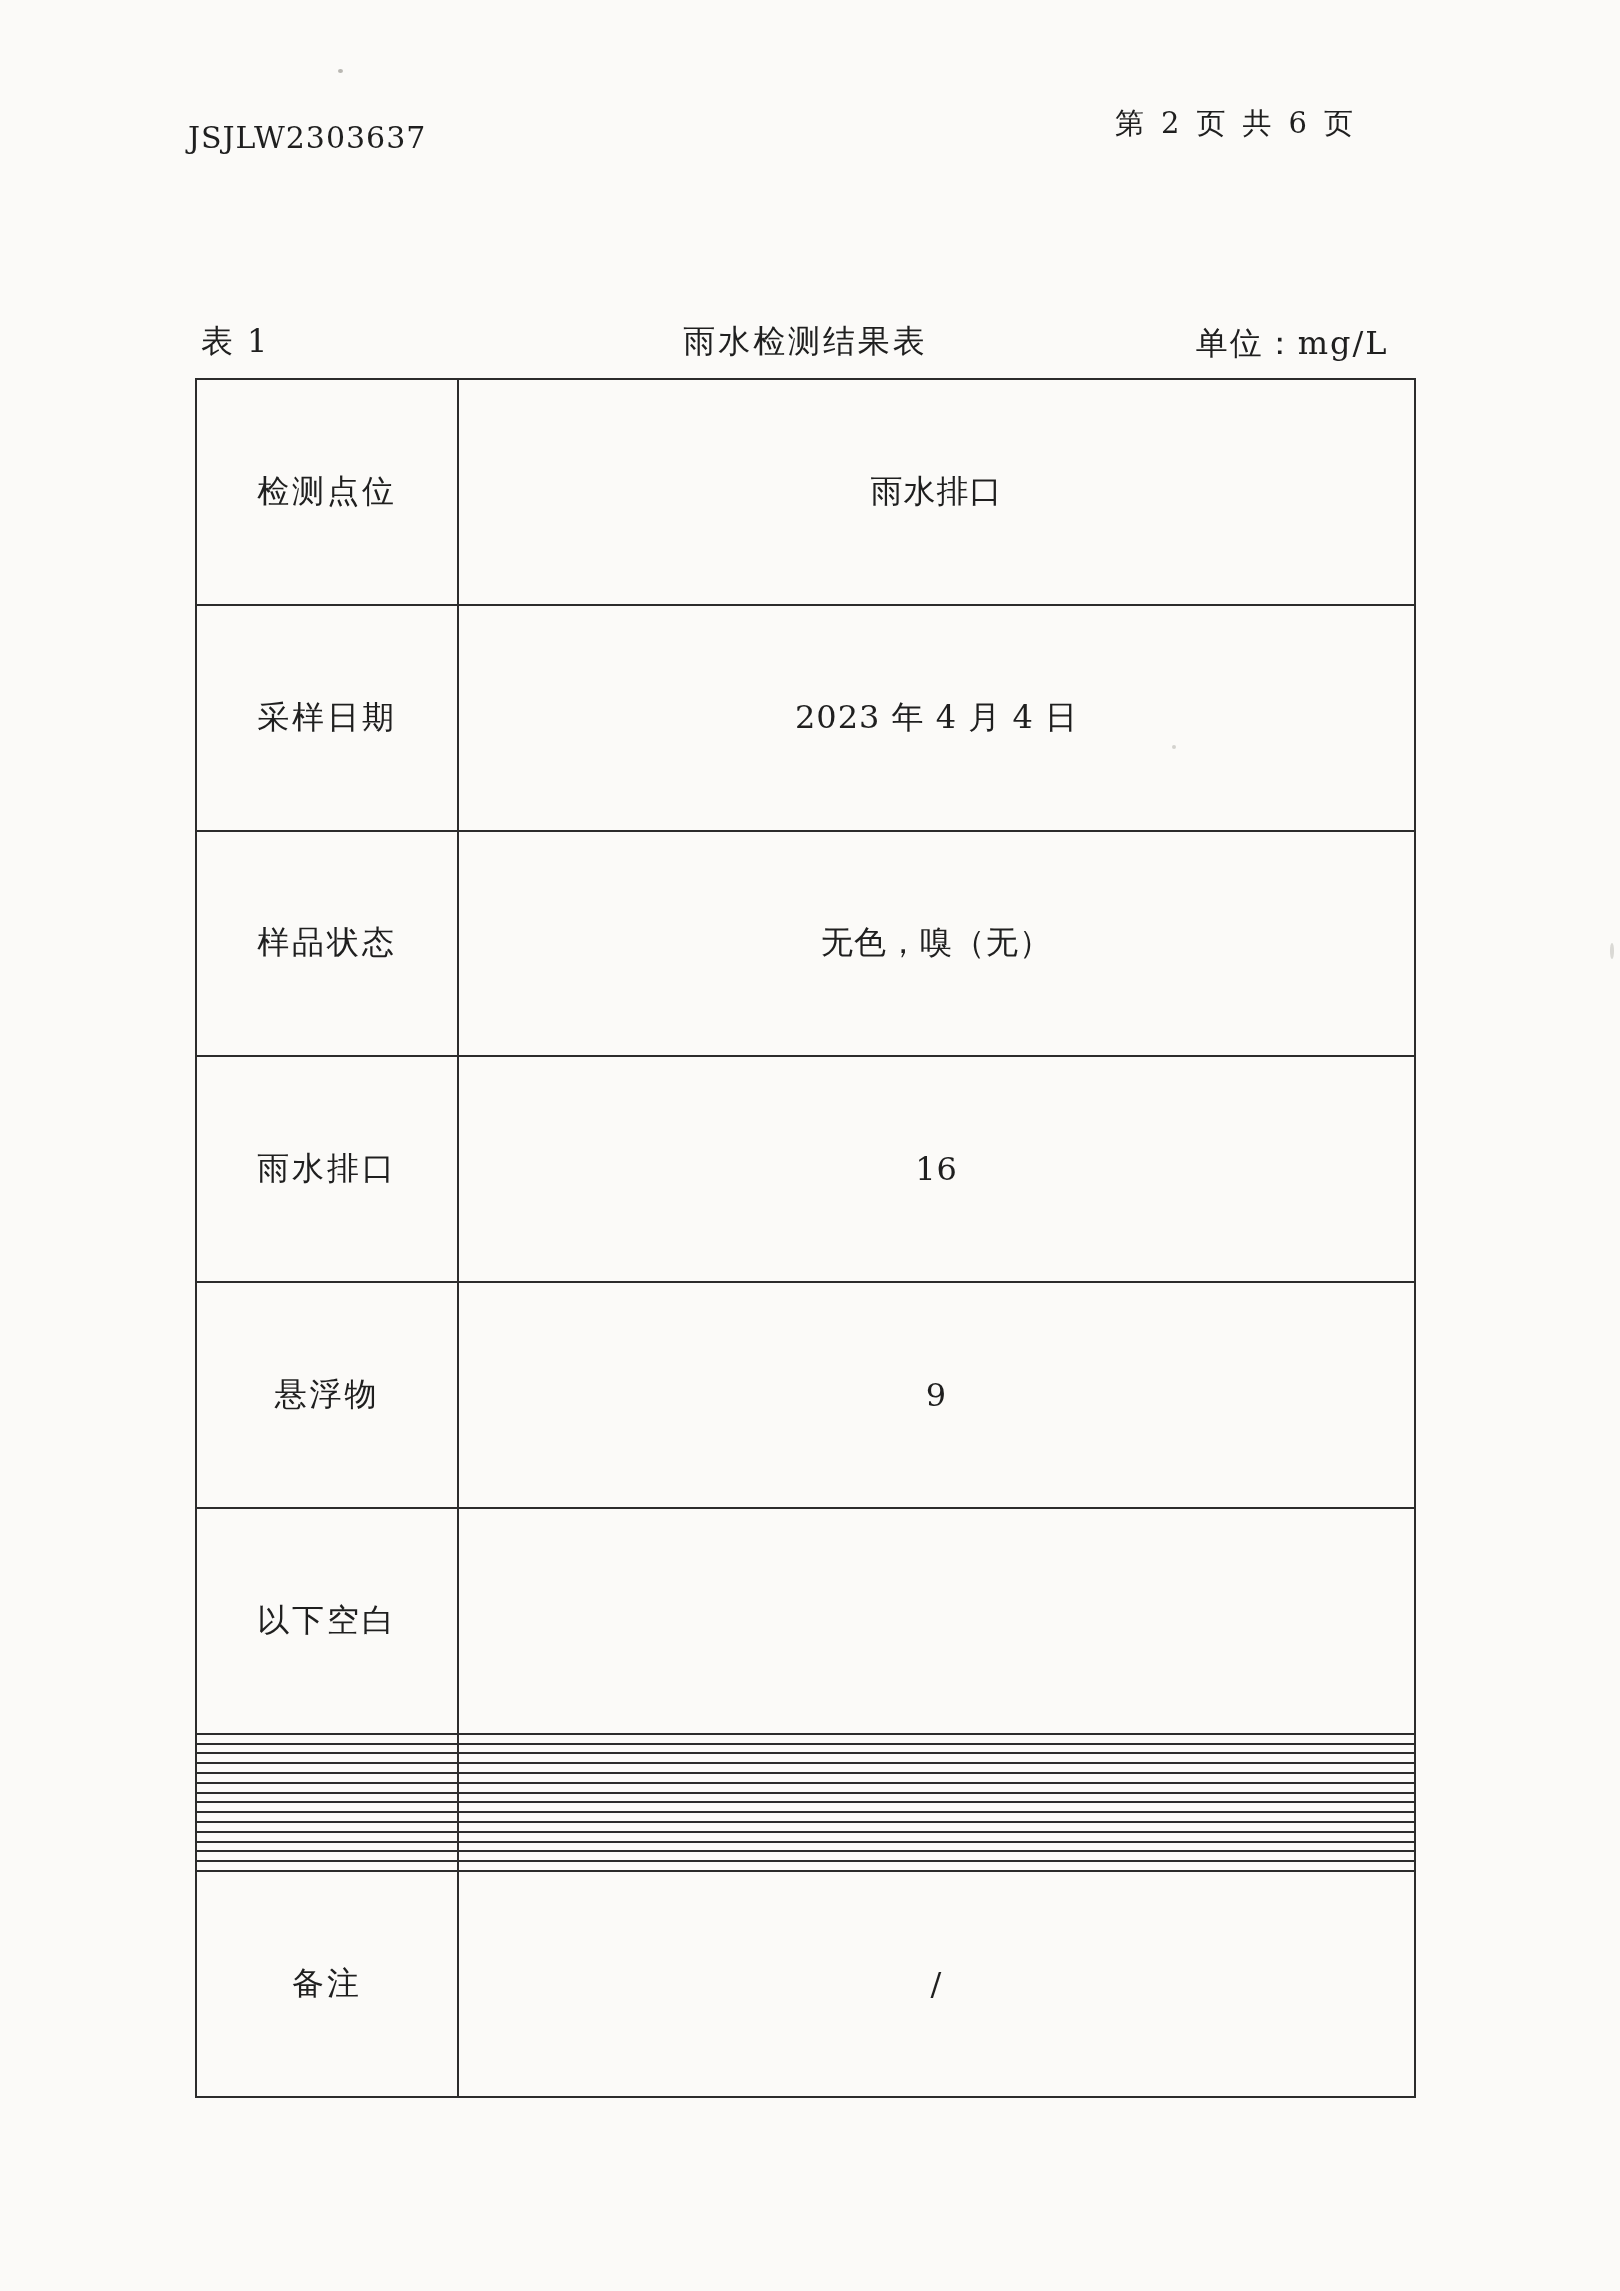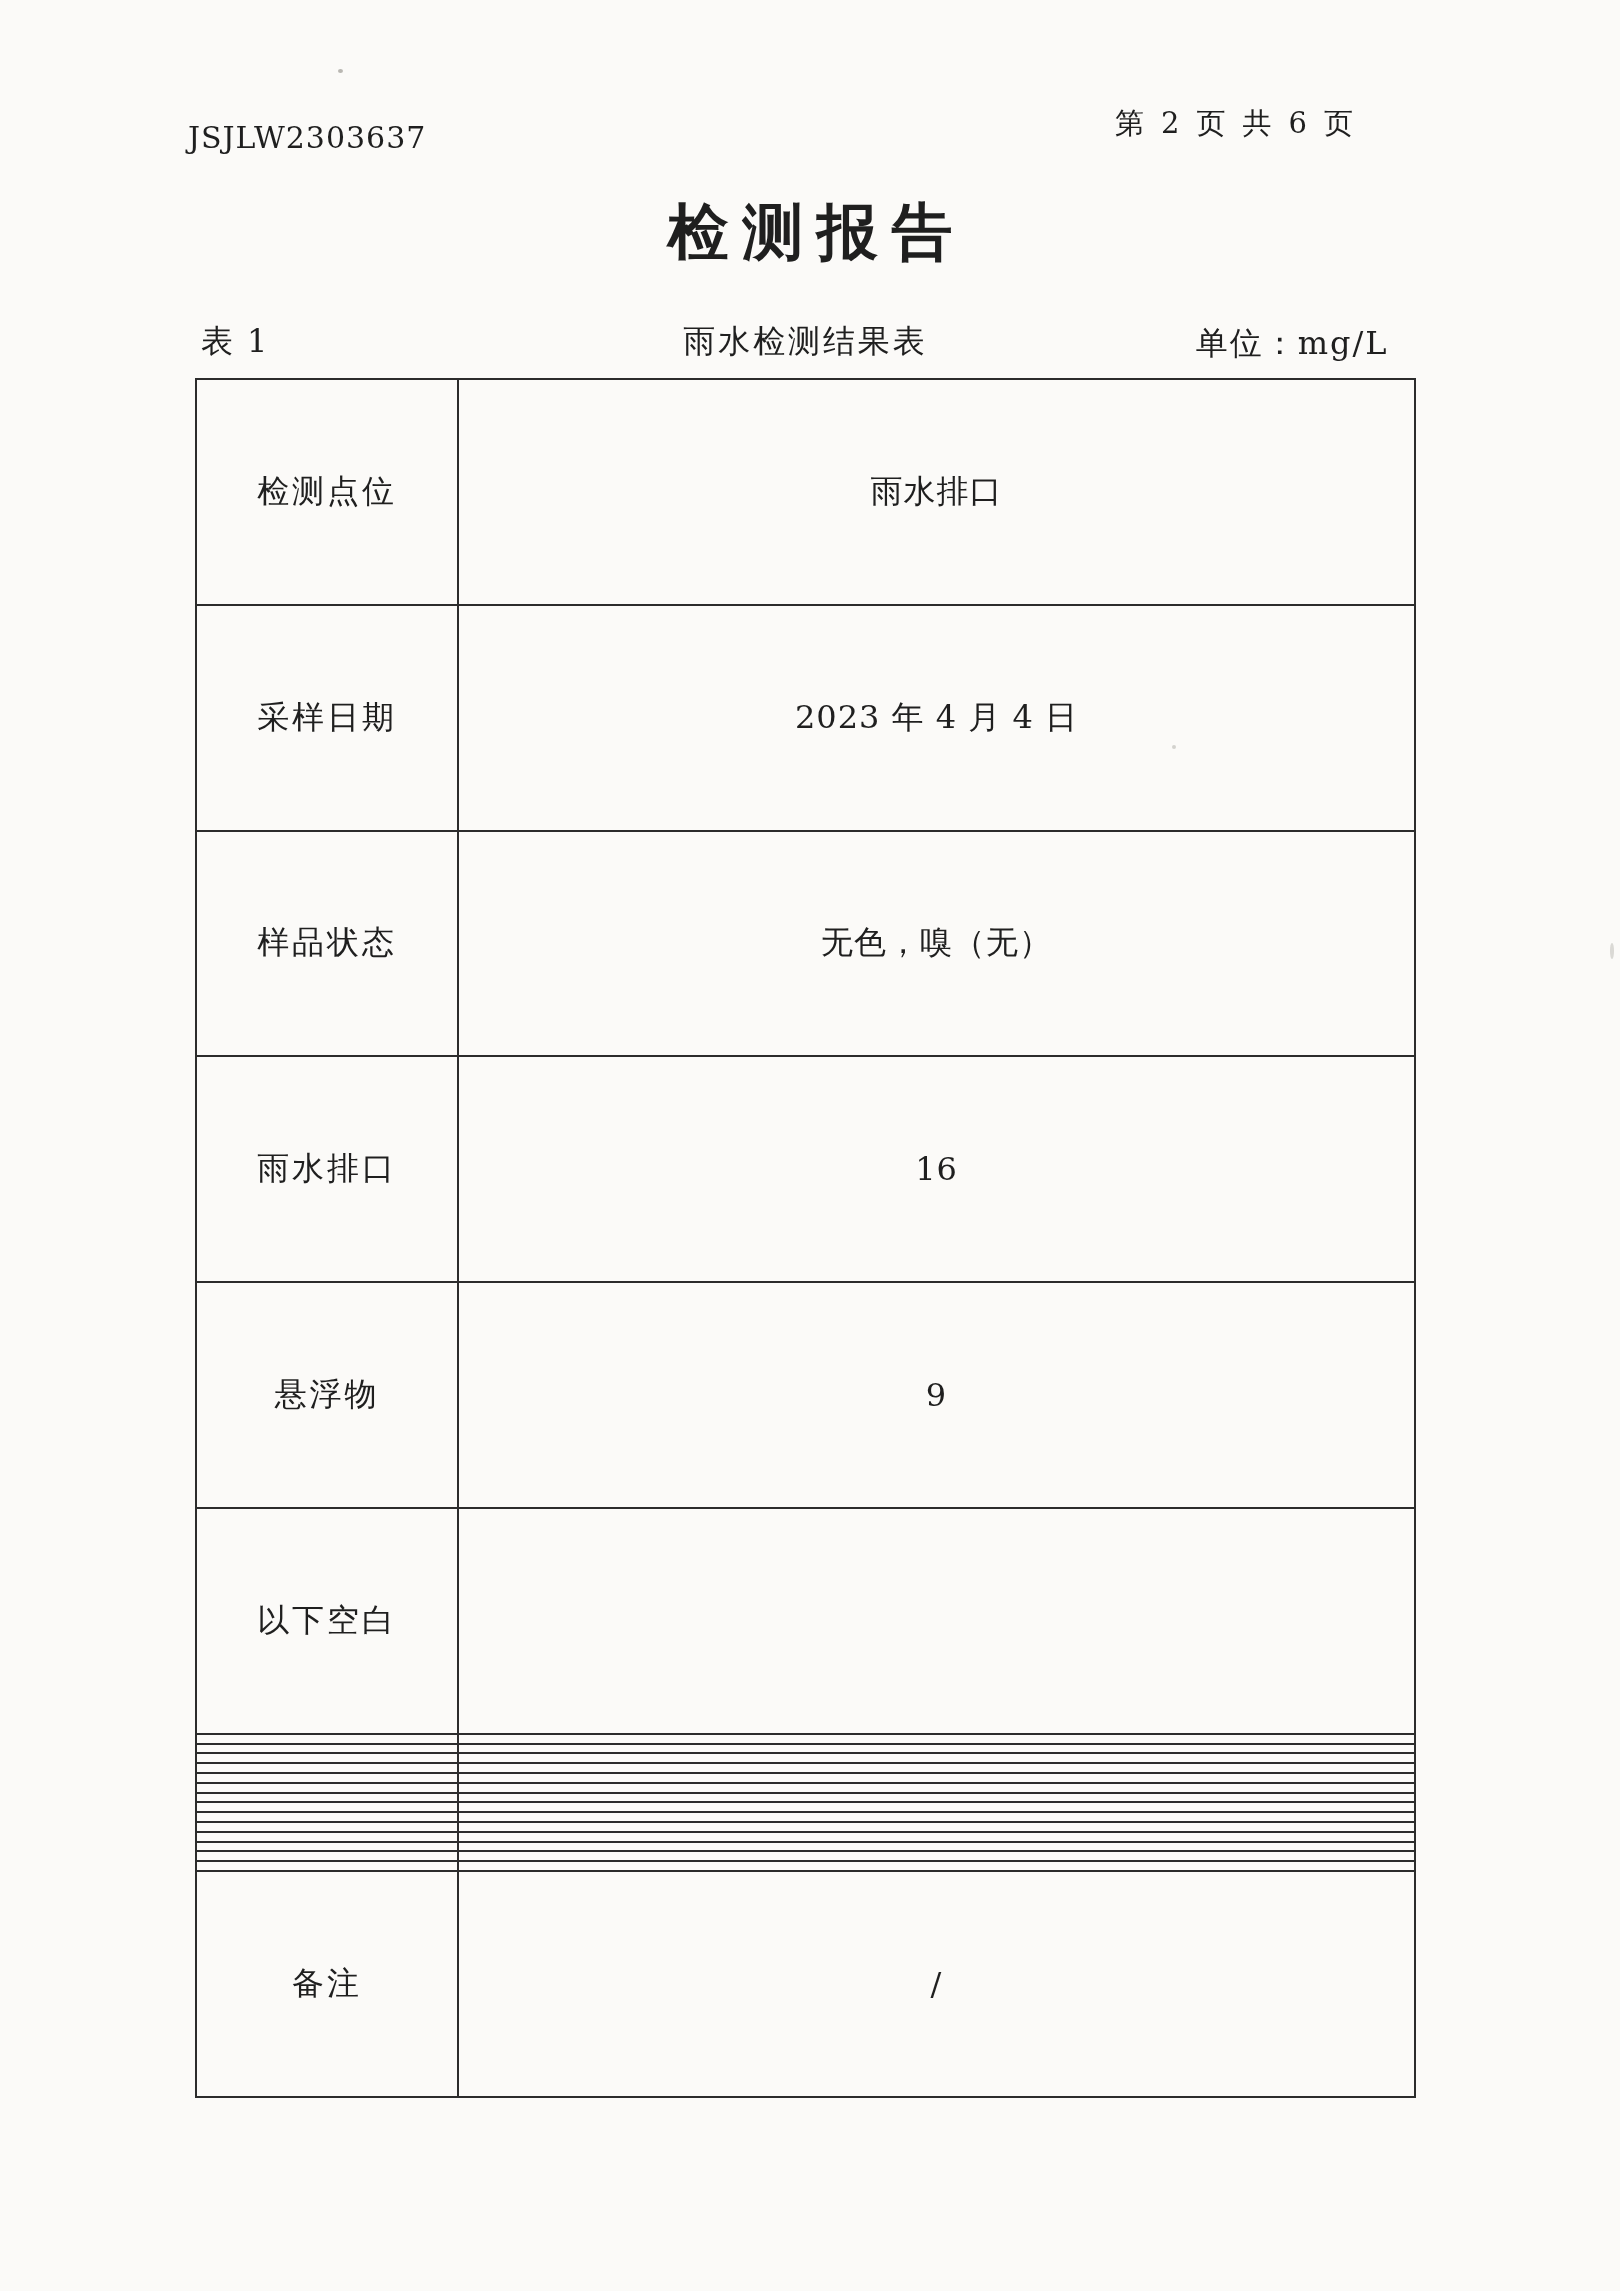--- a/index.html
+++ b/index.html
@@ -98,21 +98,20 @@
 </style>
 </head>
 <body>
 
 <div class="page">
 
   <span class="report-no">JSJLW2303637</span>
 
   <span class="page-indicator">第 2 页 共 6 页</span>
 
-  <div class="doc-title">检测报告</div>
 
   <div class="caption-row">
     <span class="table-label">表 1</span>
     <span class="table-title">雨水检测结果表</span>
     <span class="unit-label">单位：mg/L</span>
   </div>
 
   <table class="results">
     <colgroup>
         <col class="c-label">

